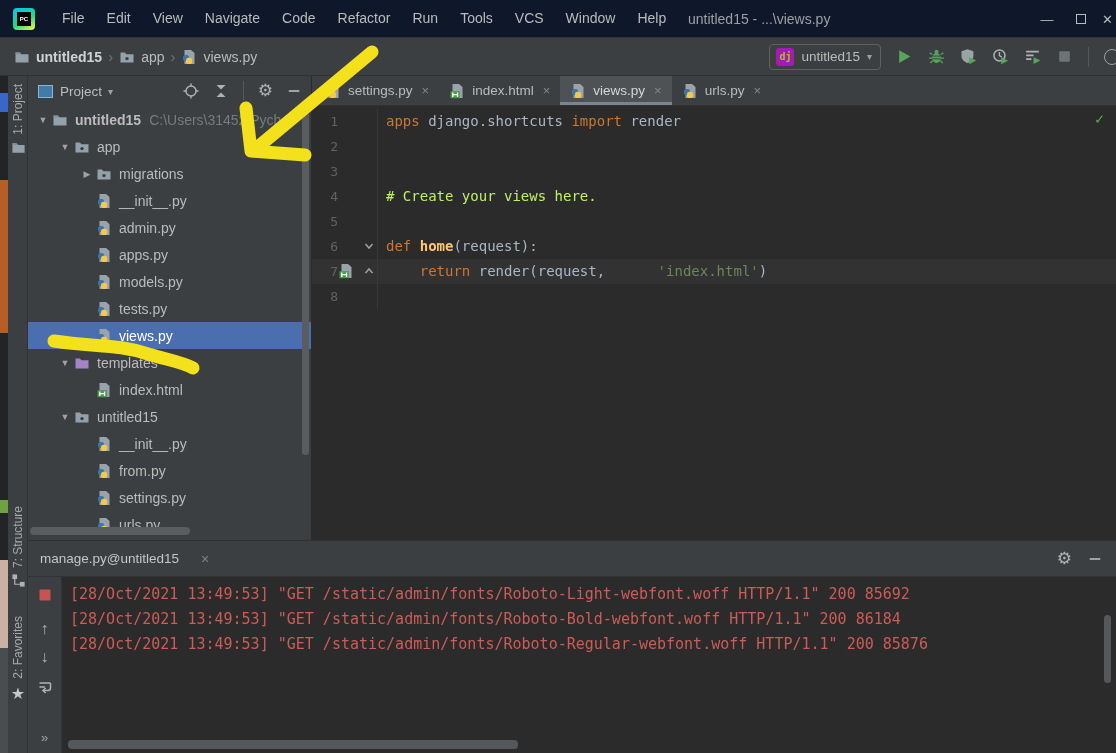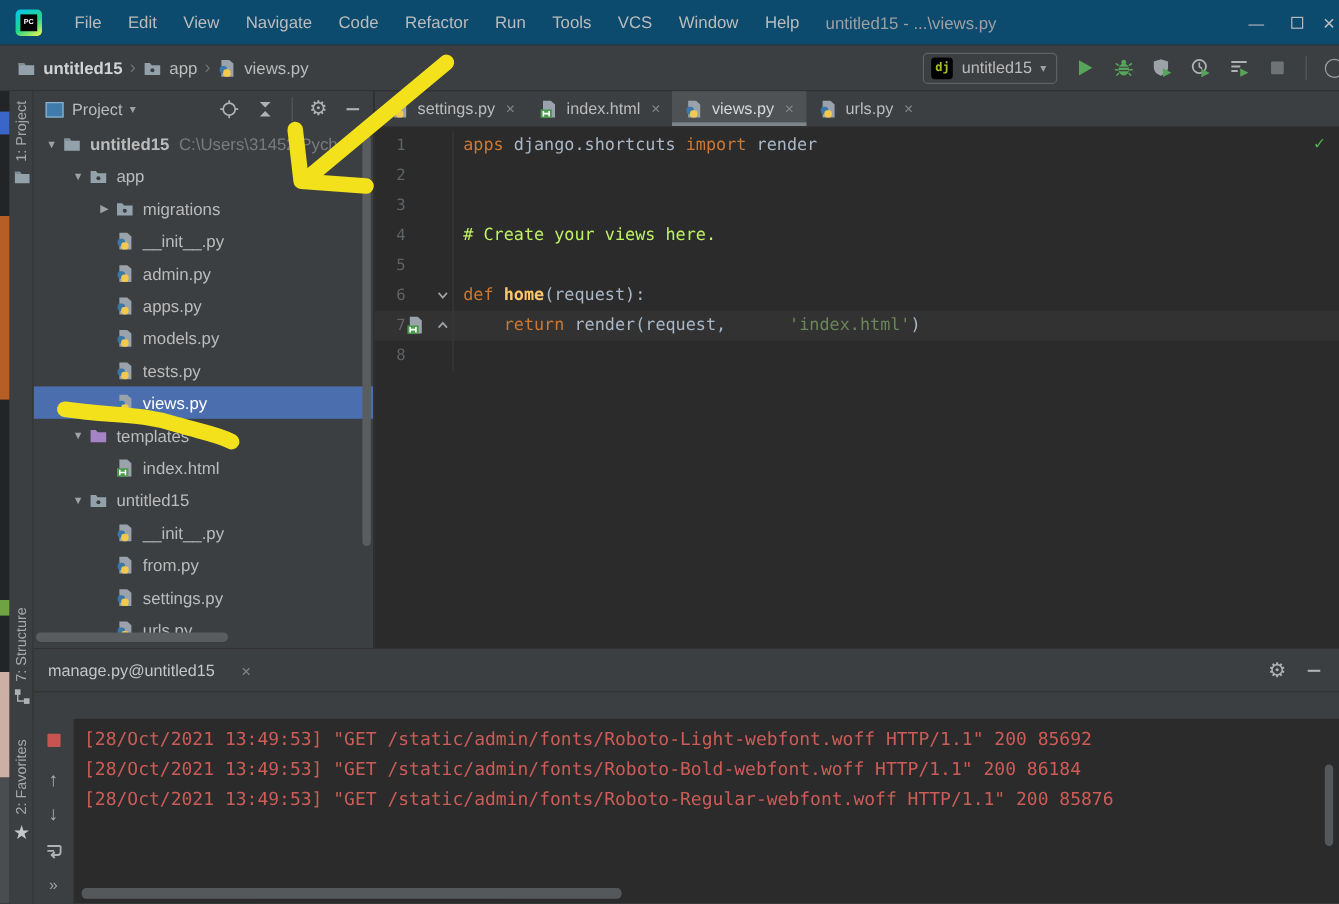--- a/index.html
+++ b/index.html
@@ -1,20 +1,20 @@
 <!DOCTYPE html>
 <html><head>
 <meta charset="utf-8">
 <style>
   * { margin:0; padding:0; box-sizing:border-box; }
   html,body { width:1116px; height:753px; overflow:hidden; }
   body { background:#3c3f41; font-family:"Liberation Sans",sans-serif; color:#bbbbbb; position:relative; }
 
   
-  .titlebar { height:38px; display:flex; align-items:center; background:#0c4a6e; border-bottom:1px solid #323232; position:relative; }
+  .titlebar { height:38px; display:flex; align-items:center; background:#0f172a; border-bottom:1px solid #323232; position:relative; }
   .pc-logo { width:22px; height:22px; margin-left:13px; border-radius:4px;
              background:linear-gradient(150deg,#07c3f2 0%,#21d789 55%,#fcf84a 100%);
              display:flex; align-items:center; justify-content:center; }
   .pc-logo-inner { width:14px; height:14px; background:#010101; color:#fff; font-size:6px; font-weight:bold;
              display:flex; align-items:center; justify-content:center; }
   .menus { display:flex; margin-left:16px; }
   .menu-item { padding:0 11px; font-size:14px; color:#bbbbbb; line-height:37px; cursor:default; }
   .win-title { position:absolute; left:688px; top:0; line-height:38px; font-size:14px; color:#9da0a3; white-space:nowrap; }
   .win-controls { position:absolute; right:0; top:0; height:38px; display:flex; align-items:center; }
   .win-btn { width:34px; height:38px; display:flex; align-items:center; justify-content:center; color:#b8babc; font-size:13px; }
@@ -22,21 +22,21 @@
   .win-btn.close { width:18px; overflow:hidden; justify-content:flex-start; padding-left:4px; }
 
   
   .toolbar2 { height:38px; display:flex; align-items:center; background:#3c3f41; border-bottom:1px solid #323232; position:relative; }
   .breadcrumbs { display:flex; align-items:center; margin-left:14px; gap:6px; }
   .crumb { display:flex; align-items:center; gap:6px; font-size:14px; color:#bbbbbb; }
   .crumb.bold { font-weight:bold; color:#d0d2d4; }
   .crumb-sep { color:#6f7477; font-size:15px; }
   .run-zone { margin-left:auto; display:flex; align-items:center; gap:15px; padding-right:6px; }
   .run-config { display:flex; align-items:center; gap:7px; border:1px solid #5e6162; border-radius:4px; padding:3px 8px 3px 6px; }
-  .dj-badge { width:18px; height:18px; background:#000000; border-radius:3px; color:#a8c023; font-size:10px; font-weight:bold;
+  .dj-badge { width:18px; height:18px; background:#a21caf; border-radius:3px; color:#a8c023; font-size:10px; font-weight:bold;
               display:flex; align-items:center; justify-content:center; font-family:"DejaVu Sans Mono",monospace; }
   .run-config-name { font-size:13.5px; color:#bbbbbb; }
   .caret { font-size:10px; color:#9da0a2; }
   .tb-ic { width:17px; height:17px; display:block; }
   .tb-sep { width:1px; height:20px; background:#555859; }
   .clipped-circle { width:16px; height:16px; border:1.6px solid #9da0a2; border-radius:50%; margin-right:-10px; }
 
   
   .below { display:flex; height:677px; }
   .edge-sliver { width:8px; background:#222426; position:relative; flex:0 0 auto; }
@@ -79,21 +79,21 @@
   .gutter { width:66px; flex:0 0 auto; position:relative; height:25px; border-right:1px solid #37393b; }
   .lnum { position:absolute; left:0; width:26px; text-align:right; color:#606366; font-size:13px; line-height:25px; }
   .gut-fold { position:absolute; right:2px; top:6px; width:12px; height:12px; }
   .gut-icon { position:absolute; left:26px; top:4px; width:16px; height:16px; }
   .ctext { padding-left:8px; white-space:pre; color:#a9b7c6; line-height:25px; }
   .kw { color:#cc7832; } .str { color:#6a8759;margin-left:44px; } .cmt { color:#bef264; } .fn { color:#ffc66d; font-weight:bold; }
   .cur-line { background:#323232; }
   .editor-check { position:absolute; top:4px; right:12px; color:#4db24f; font-size:15px; font-weight:bold; }
 
   
-  .console { flex:1; display:flex; flex-direction:column; border-top:1px solid #323232; min-height:0;gap:22px; }
+  .console { flex:1; display:flex; flex-direction:column; border-top:1px solid #323232; min-height:0; }
   .console-header { height:36px; background:#3c3f41; display:flex; align-items:center; border-bottom:1px solid #323232; flex:0 0 auto; }
   .console-tab { display:flex; align-items:center; gap:22px; padding:0 12px; font-size:13.5px; color:#c3c5c7; }
   .console-tab .tab-close { color:#7f8486; font-size:14px; }
   .console-actions { margin-left:auto; display:flex; align-items:center; gap:16px; padding-right:14px; }
   .console-body { flex:1; display:flex; min-height:0; position:relative; }
   .console-toolbar { width:34px; background:#3c3f41; border-right:1px solid #323232; display:flex; flex-direction:column; align-items:center; flex:0 0 auto; }
   .ct-ic { width:16px; height:16px; display:block; }
   .ct-arrow { color:#afb1b3; font-size:16px; line-height:16px; }
   .ct-more { margin-top:auto; margin-bottom:8px; color:#9da0a2; font-size:13px; }
   .log { flex:1; background:#2b2b2b; padding:5px 0 0 8px; font-family:"DejaVu Sans Mono",monospace; font-size:15px; overflow:hidden; }

